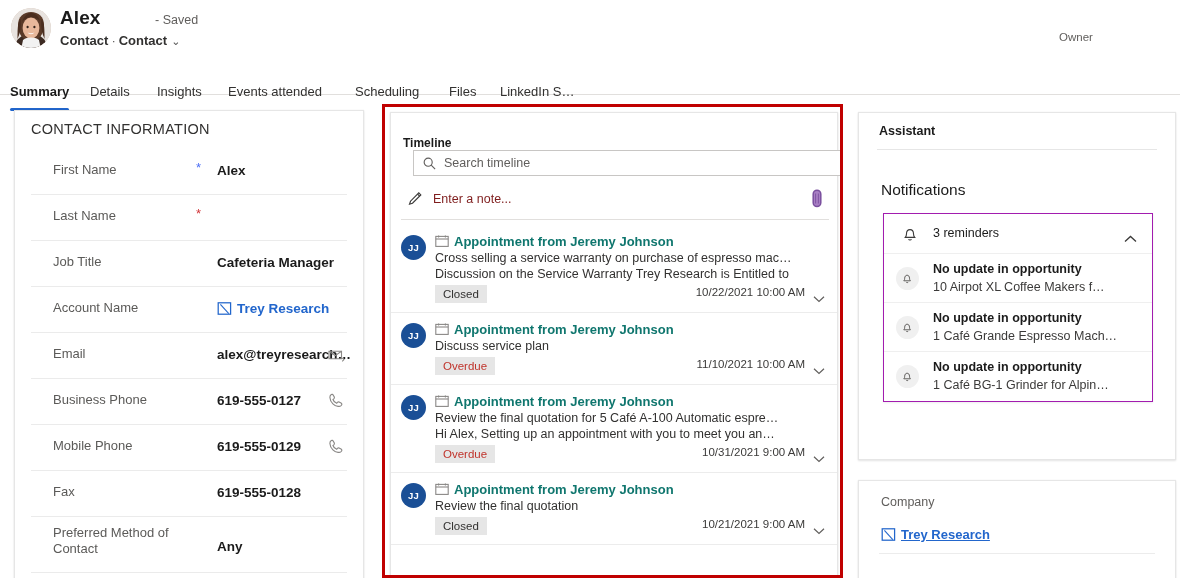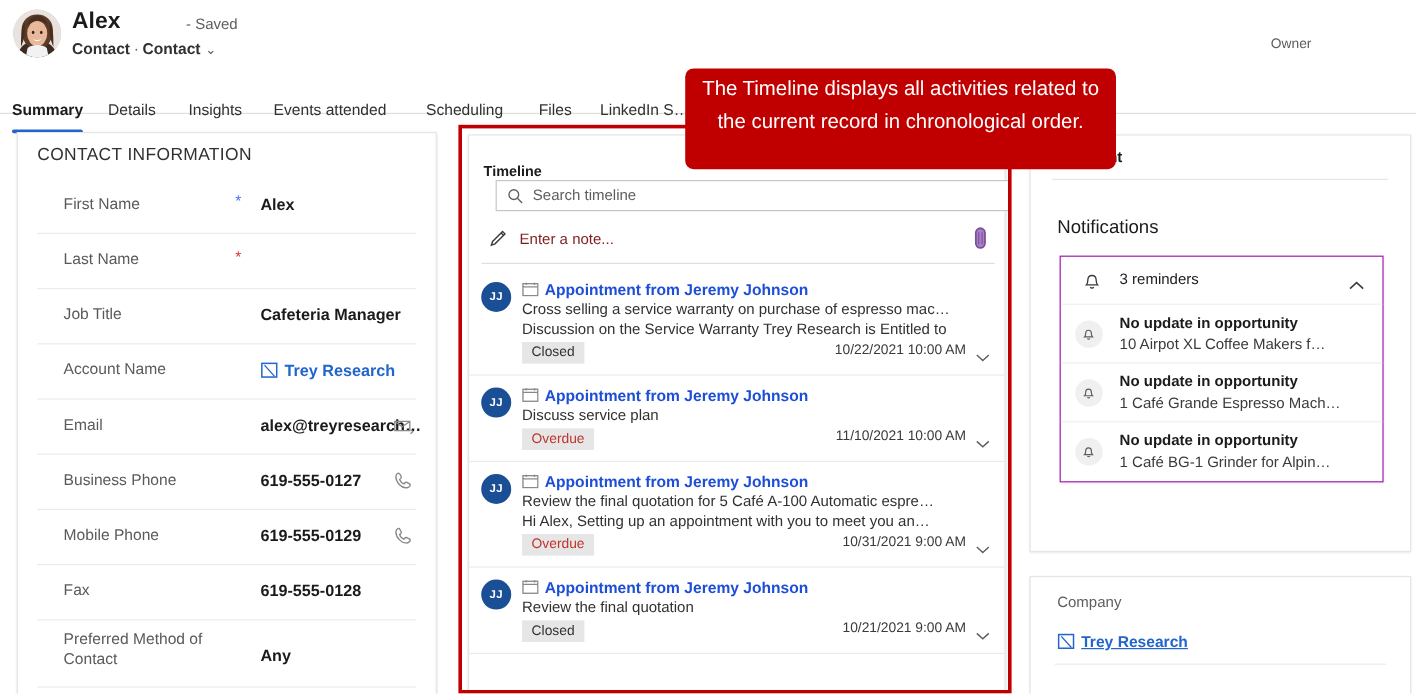--- a/index.html
+++ b/index.html
@@ -116,21 +116,21 @@
   .tl-note .ph { position:absolute; left:32px; top:6px; font-size:12.5px; color:#7f1d1d; }
   .tl-note .clip { position:absolute; right:5px; top:3px; width:14px; height:19px; color:#7a4f9e; }
 
   .tl-items { position:absolute; left:0; top:112px; right:0; }
   .tl-item { position:relative; padding:9px 12px 7px 44px; border-bottom:1px solid #ececec; }
   .tl-avatar {
     position:absolute; left:10px; top:10px; width:25px; height:25px; border-radius:50%;
     background:#1a4f96; color:#fff; font-size:9.5px; font-weight:bold;
     text-align:center; line-height:25px; letter-spacing:.3px;
   }
-  .tl-head { font-size:13px; font-weight:bold; color:#1d4ed8; line-height:16px; white-space:nowrap;}
+  .tl-head { font-size:13px; font-weight:bold; color:#0f766e; line-height:16px; white-space:nowrap;}
   .tl-cal { display:inline-block; width:14px; height:12px; vertical-align:-1px; margin-right:5px; color:#8a8886;}
   .tl-line { font-size:12.5px; color:#323130; line-height:16px; white-space:nowrap; overflow:hidden;}
   .tl-foot { position:relative; height:20px; margin-top:3px; }
   .badge {
     position:absolute; left:0; top:0; height:18px; line-height:18px;
     padding:0 8px; background:#e6e6e6; font-size:11.5px; color:#323130;
   }
   .badge.overdue { color:#c0342c; }
   .tl-date {
     position:absolute; right:20px; top:1px;
@@ -452,15 +452,14 @@
       <svg viewBox="0 0 15 15" width="15" height="15" fill="none" stroke="#2266cc" stroke-width="1.25">
         <rect x="1.2" y="1.8" width="12.4" height="11.4"></rect>
         <path d="M11.8 12.6L3.4 3.3" stroke-width="1.1"></path>
       </svg>
     </span>
     <a class="co-link" href="#">Trey Research</a>
     <div class="co-rule"></div>
   </div>
 
   <div class="red-outline"></div>
-  <div class="callout">The Timeline displays all activities related to the current record in chronological order.</div>
 
 </div>
 
 </body></html>

